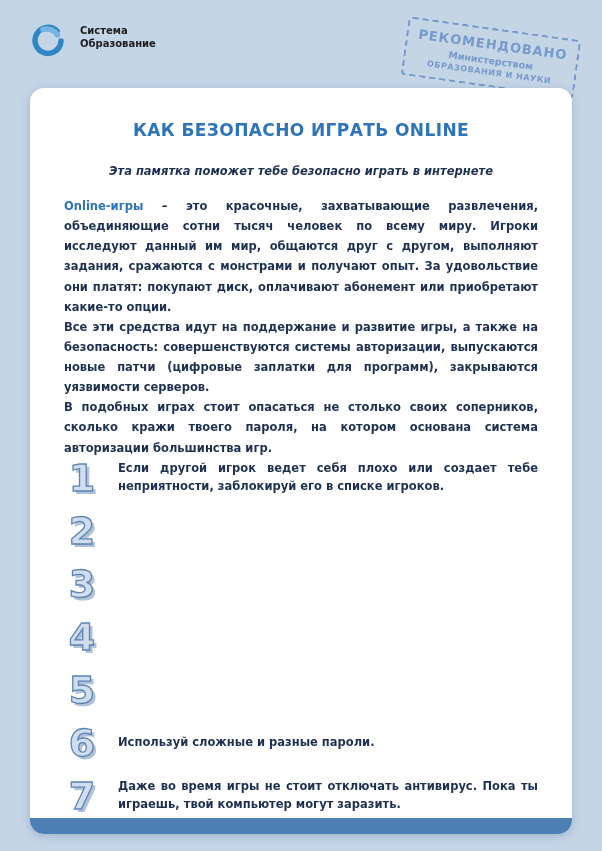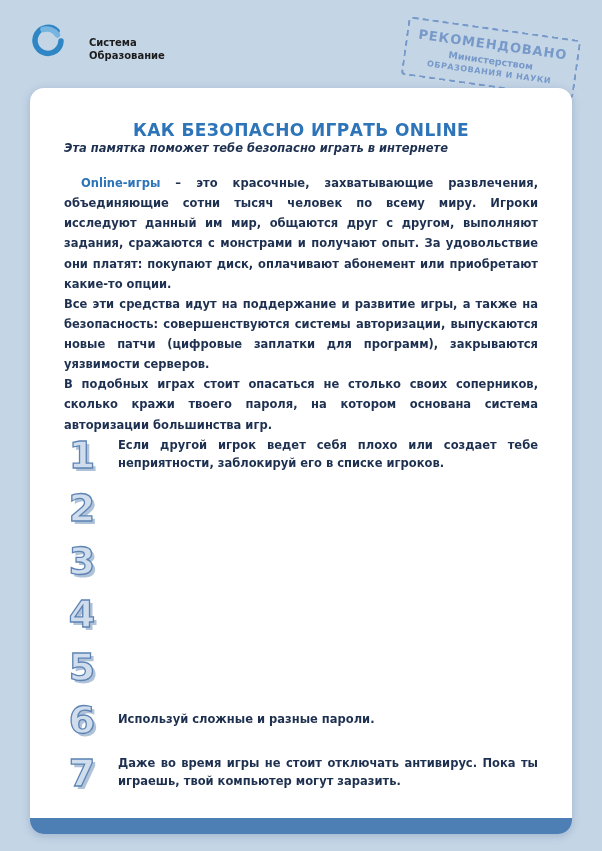--- a/index.html
+++ b/index.html
@@ -8,21 +8,21 @@
     width:602px; height:851px;
     background:#c4d5e6;
     font-family:"DejaVu Sans","Liberation Sans",sans-serif;
     overflow:hidden;
     margin:0 auto;
   }
 
   
   .logo {
     position:absolute; top:24px; left:30px;
-    display:flex; align-items:flex-end; gap:25px;
+    display:flex; align-items:flex-start; gap:16px;
   }
   .logo-text { font-size:10px; font-weight:bold; color:#1c1c1c; line-height:1.3; }
 
   .stamp {
     position:absolute; top:28px; right:24px;
     transform:rotate(8deg);
     border:2px dashed #7699c9;
     border-radius:4px;
     padding:7px 10px 8px;
     color:#7699c9;
@@ -47,39 +47,40 @@
     background:#4d7fb5;
     border-radius:0 0 14px 14px;
   }
 
   .title {
     text-align:center;
     color:#2e74b8;
     font-weight:bold;
     font-size:17px;
     letter-spacing:0.4px;
-    margin:6px 0 1px;
+    margin:6px 0 24px;
   }
   .subtitle {
+    text-align:center;
     font-style:italic;
     font-weight:bold;
     font-size:11.5px;
     color:#1e3050;
     margin:0 0 18px;
   }
 
   .body-text p {
     font-size:11.5px;
     font-weight:bold;
     color:#1e3050;
     line-height:1.75;
     text-align:justify;
     margin:0;
   }
-  .lead { color:#2e74b8;margin-left:17px; }
+  .lead { color:#2e74b8; }
 
   .section-title {
     text-align:center;
     color:#2e74b8;
     font-weight:bold;
     font-size:13.5px;
     margin:20px 0 16px;
   }
 
   .tips { display:flex; flex-direction:column; gap:13px; }

